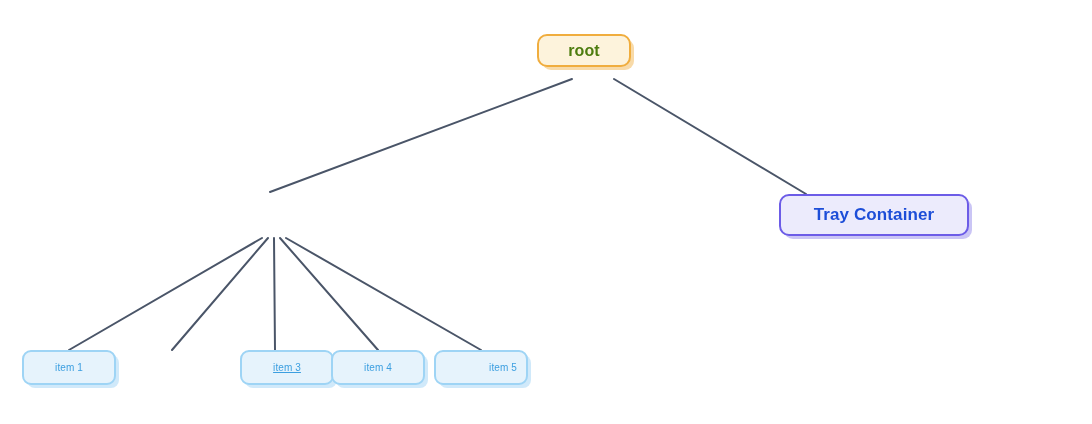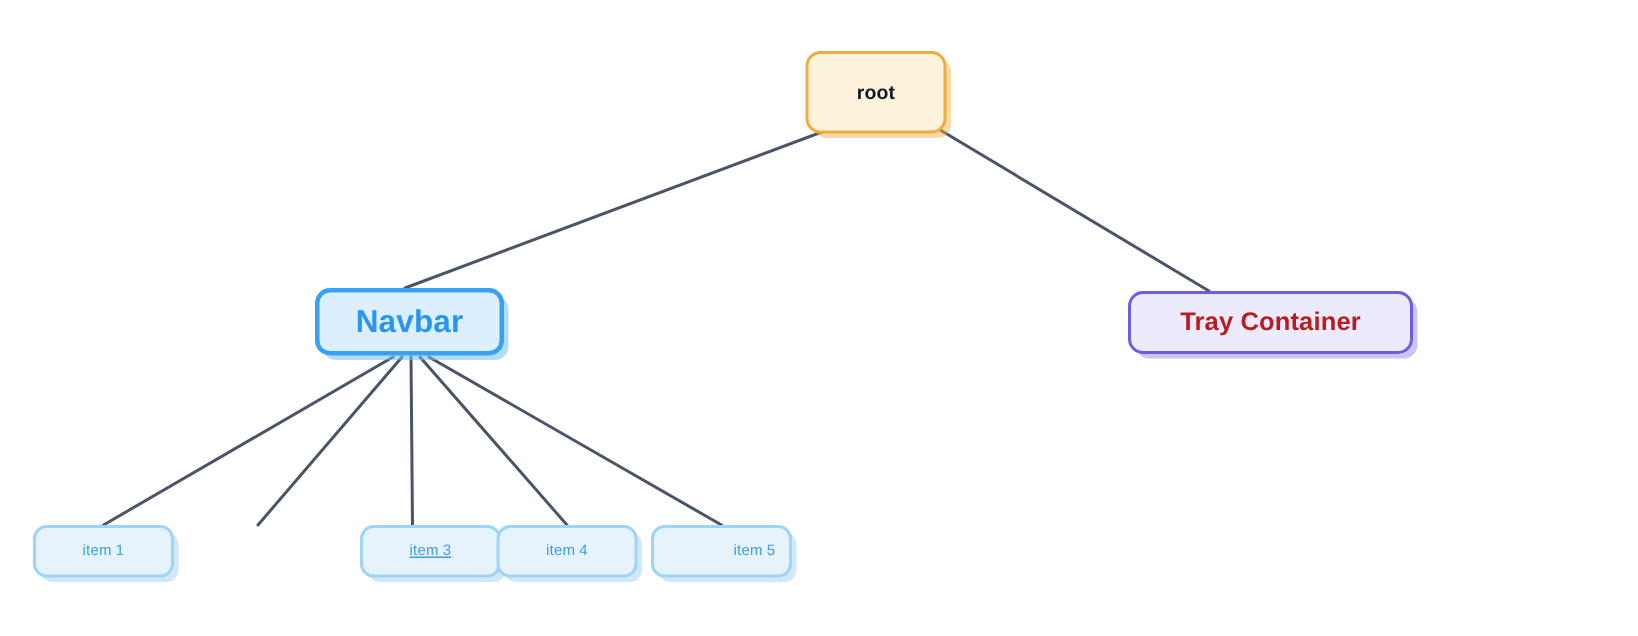--- a/index.html
+++ b/index.html
@@ -38,26 +38,26 @@
     white-space: nowrap;
     text-align: center;
     letter-spacing: 0.1px;
   }
 
   
   .node-root {
     left: 537px;
     top: 34px;
     width: 94px;
-    height: 55px;
+    height: 33px;
     background: #fdf3dc;
     border-color: #f0ad3e;
     border-width: 2px;
-    color: #0f172a;
-    font-size: 13px;
+    color: #4d7c0f;
+    font-size: 16px;
     font-weight: bold;
     box-shadow: 4px 4px 0 -1px rgba(240,173,62,0.45);
   }
 
   
   .node-navbar {
     left: 210px;
     top: 192px;
     width: 126px;
     height: 45px;
@@ -65,28 +65,28 @@
     border-color: #37a2f5;
     border-width: 3px;
     color: #2a95f0;
     font-size: 21px;
     font-weight: bold;
     box-shadow: 4px 4px 0 -1px rgba(120,190,245,0.55);
   }
 
   
   .node-tray {
-    left: 752px;
+    left: 779px;
     top: 194px;
     width: 190px;
     height: 42px;
     background: #ecebfc;
     border-color: #6c5ce7;
     border-width: 2px;
-    color: #b91c1c;
+    color: #1d4ed8;
     font-size: 17px;
     font-weight: bold;
     box-shadow: 4px 4px 0 -1px rgba(150,140,235,0.50);
   }
 
   
   .node-item {
     top: 350px;
     width: 94px;
     height: 35px;
@@ -117,23 +117,20 @@
       <line x1="268" y1="238" x2="172" y2="350" stroke="#4a5568" stroke-width="2" stroke-linecap="round"></line>
       <line x1="274" y1="238" x2="275" y2="350" stroke="#4a5568" stroke-width="2" stroke-linecap="round"></line>
       <line x1="280" y1="238" x2="378" y2="350" stroke="#4a5568" stroke-width="2" stroke-linecap="round"></line>
       <line x1="286" y1="238" x2="481" y2="350" stroke="#4a5568" stroke-width="2" stroke-linecap="round"></line>
     </svg>
 
   <div class="node node-root">
     <span>root</span>
   </div>
 
-  <div class="node node-navbar">
-    <span>Navbar</span>
-  </div>
 
   <div class="node node-tray">
     <span>Tray Container</span>
   </div>
 
   <div class="node node-item item-0">
     <span>item 1</span>
   </div>
 
 

